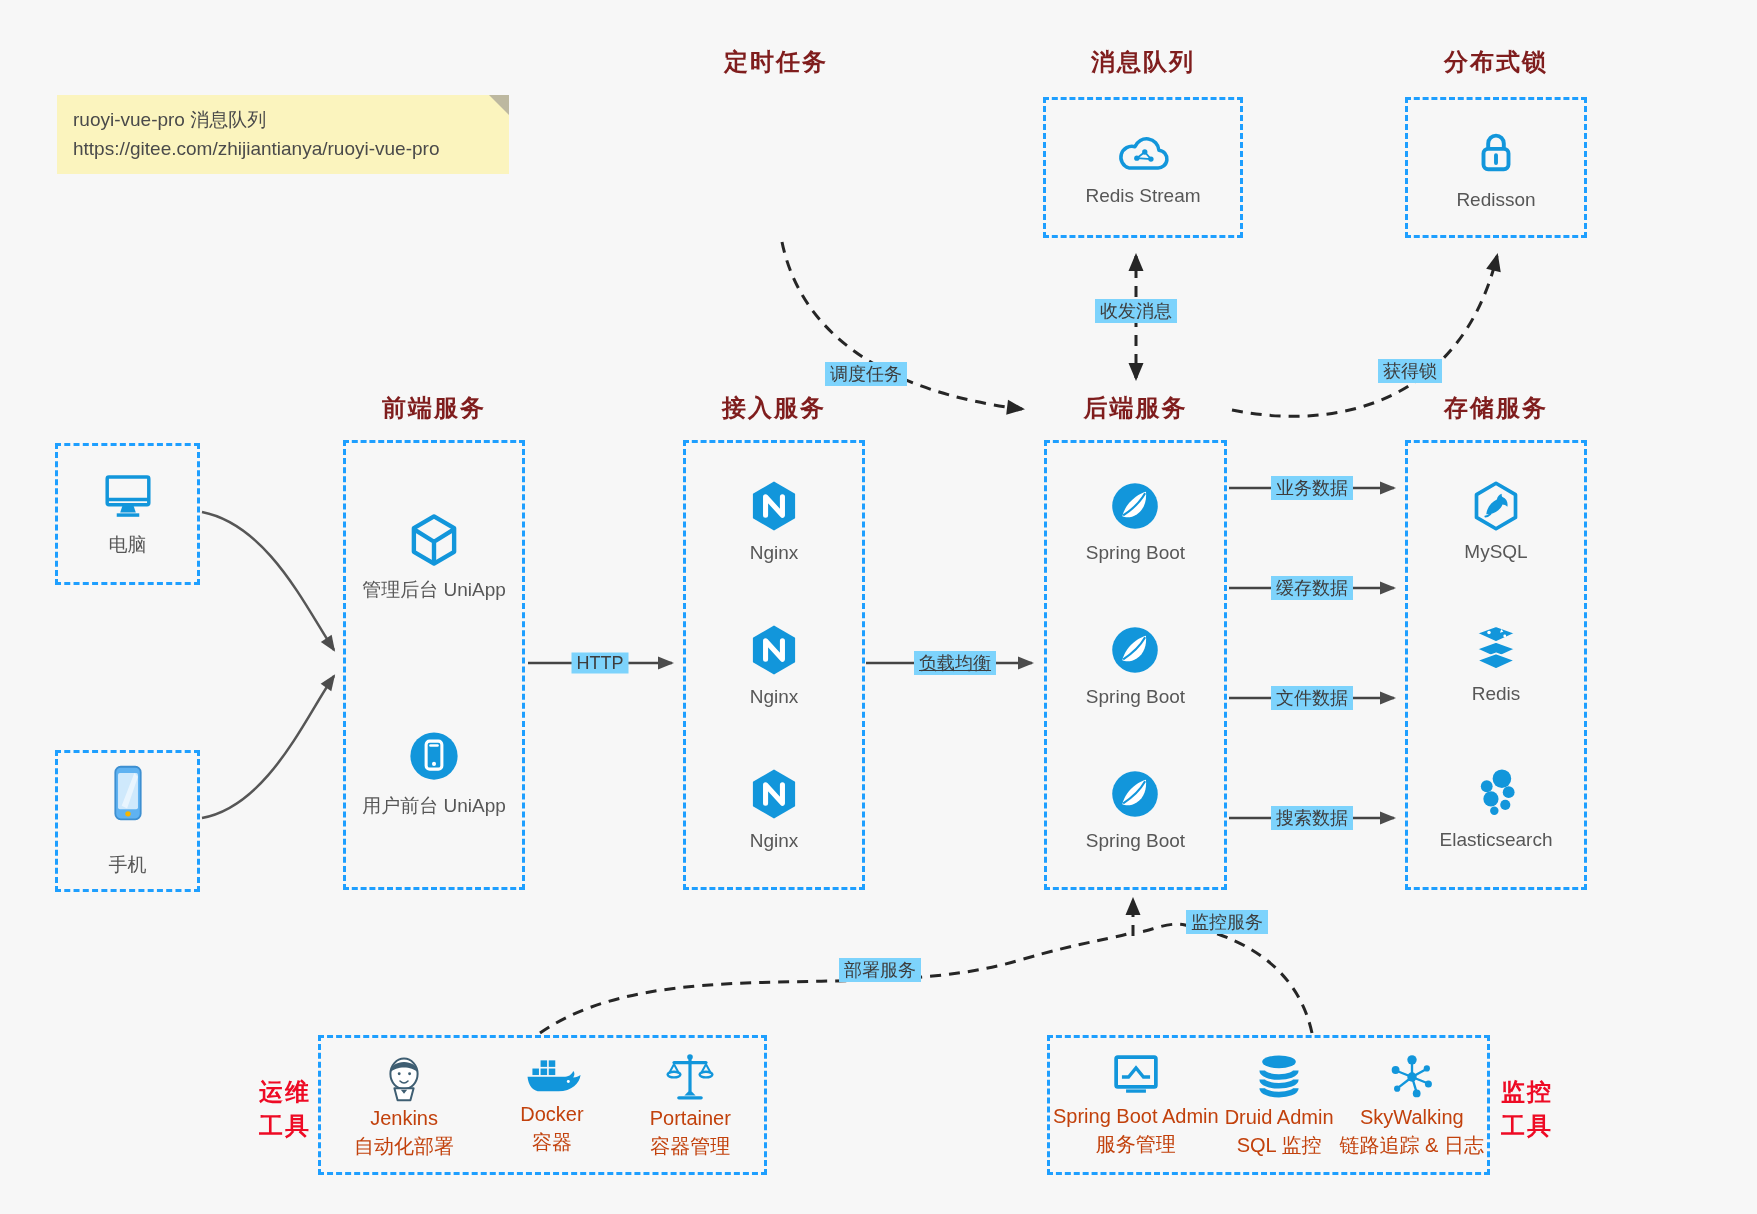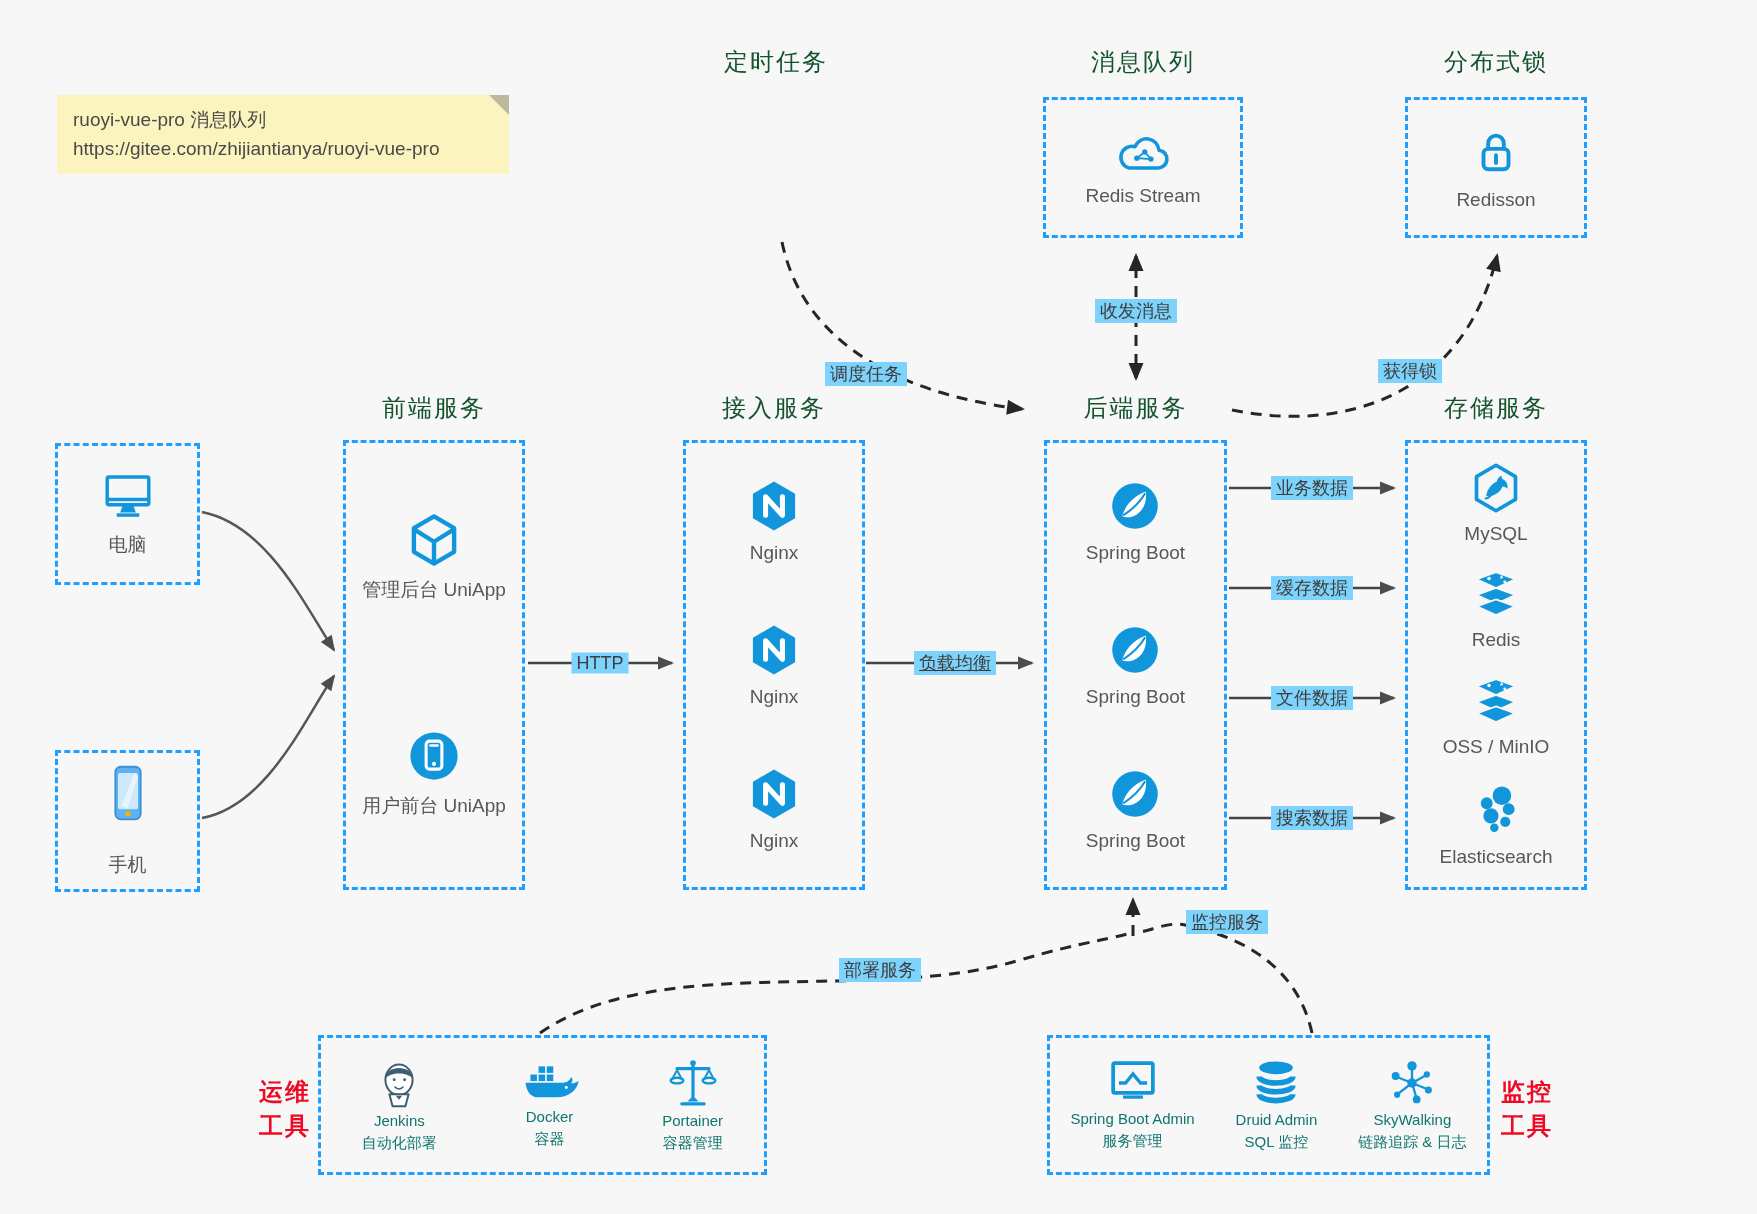--- a/index.html
+++ b/index.html
@@ -6,25 +6,25 @@
   body{font-family:"Liberation Sans","DejaVu Sans",sans-serif;}
   .canvas{position:relative;width:1757px;height:1214px;background:#f7f7f7;overflow:hidden;}
   .wires{position:absolute;left:0;top:0;}
   .dashed{position:absolute;border:3px dashed #1E9FFF;box-sizing:border-box;background:transparent;}
   .topbox{display:flex;flex-direction:column;align-items:center;justify-content:center;gap:10px;}
   .col{display:flex;flex-direction:column;align-items:center;justify-content:space-around;padding:6px 0;}
   .clientbox{display:flex;flex-direction:column;align-items:center;justify-content:center;gap:10px;}
   .bbox{display:flex;flex-direction:row;align-items:center;justify-content:space-around;}
   .node{display:flex;flex-direction:column;align-items:center;gap:9px;}
   .nlabel{font-size:19px;color:#575757;white-space:nowrap;}
-  .gtitle{position:absolute;color:#14532d;font-size:24px;font-weight:normal;text-align:center;letter-spacing:2px;white-space:nowrap;}
+  .gtitle{position:absolute;color:#7f1d1d;font-size:24px;font-weight:bold;text-align:center;letter-spacing:2px;white-space:nowrap;}
   .sideTitle{position:absolute;color:#ee0a24;font-size:24px;font-weight:bold;text-align:center;line-height:1.4;letter-spacing:2px;}
   .elabel{position:absolute;transform:translate(-50%,-50%);background:#7dd3fc;padding:0 5px;font-size:18px;color:#3d3d3d;white-space:nowrap;}
   .bitem{display:flex;flex-direction:column;align-items:center;gap:3px;}
-  .bname,.bdesc{font-size:15px;color:#0f766e;line-height:1.25;white-space:nowrap;}
+  .bname,.bdesc{font-size:20px;color:#c2410c;line-height:1.25;white-space:nowrap;}
   .note{position:absolute;left:57px;top:95px;width:452px;background:#FBF4BE;padding:10px 16px;box-sizing:border-box;color:#4a4a4a;font-size:19px;line-height:1.55;}
   .note .fold{position:absolute;top:0;right:0;width:0;height:0;border-top:20px solid #bdb8a0;border-left:20px solid transparent;}
   .ic{display:block;}
 </style>
 </head>
 <body>
 
 <div class="canvas">
 
   <svg class="wires" width="1757" height="1214" viewBox="0 0 1757 1214">
@@ -200,33 +200,20 @@
         <g fill="#1296db" stroke="#f7f7f7" stroke-width="2">
           <path d="M32 20 L54 28 L32 38 L10 28 Z"></path>
           <path d="M32 33 L54 41 L32 51 L10 41 Z"></path>
           <path d="M32 2 L54 10 L32 20 L10 10 Z"></path>
         </g>
         <circle cx="24" cy="9" r="2" fill="#ffffff"></circle>
         <path d="M38 5 l2.4 3.4 -3.8 1 z" fill="#ffffff"></path>
         <circle cx="42" cy="13" r="1.6" fill="#ffffff"></circle>
       </svg>
       <div class="nlabel">Redis</div>
-    </div>
-    <div class="node">
-      <svg class="ic" viewBox="0 0 64 56" width="56" height="50">
-        <g fill="#1296db" stroke="#f7f7f7" stroke-width="2">
-          <path d="M32 20 L54 28 L32 38 L10 28 Z"></path>
-          <path d="M32 33 L54 41 L32 51 L10 41 Z"></path>
-          <path d="M32 2 L54 10 L32 20 L10 10 Z"></path>
-        </g>
-        <circle cx="24" cy="9" r="2" fill="#ffffff"></circle>
-        <path d="M38 5 l2.4 3.4 -3.8 1 z" fill="#ffffff"></path>
-        <circle cx="42" cy="13" r="1.6" fill="#ffffff"></circle>
-      </svg>
-      <div class="nlabel">OSS / MinIO</div>
     </div>
     <div class="node">
       <svg class="ic" viewBox="0 0 64 64" width="54" height="54">
         <g fill="#1296db">
           <circle cx="39" cy="15" r="11"></circle>
             <circle cx="21" cy="24" r="7"></circle>
             <circle cx="47" cy="31" r="7"></circle>
           <circle cx="26" cy="39" r="9"></circle>
             <circle cx="43" cy="46" r="6"></circle>
             <circle cx="30" cy="53" r="5"></circle>

